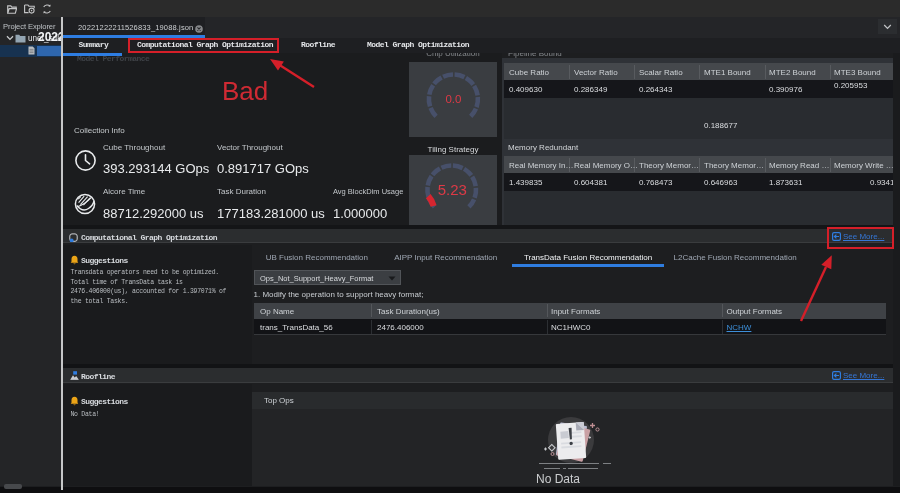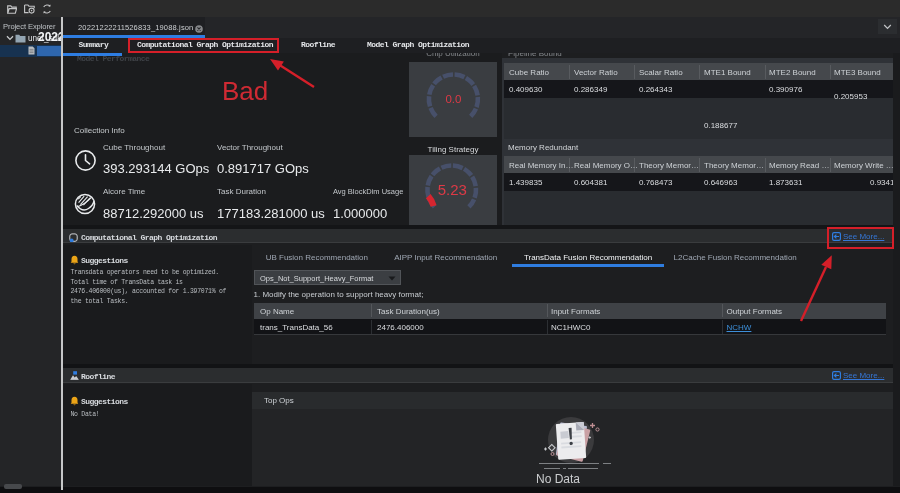--- a/index.html
+++ b/index.html
@@ -82,21 +82,21 @@
   <div class="abs thead" style="left:574px; top:68px;">Vector Ratio</div>
   <div class="abs thead" style="left:639px; top:68px;">Scalar Ratio</div>
   <div class="abs thead" style="left:704px; top:68px;">MTE1 Bound</div>
   <div class="abs thead" style="left:769px; top:68px;">MTE2 Bound</div>
   <div class="abs thead" style="left:834px; top:68px;">MTE3 Bound</div>
   <div class="abs tval" style="left:509px; top:84.5px;">0.409630</div>
   <div class="abs tval" style="left:574px; top:84.5px;">0.286349</div>
   <div class="abs tval" style="left:639px; top:84.5px;">0.264343</div>
   <div class="abs tval" style="left:704px; top:84.5px;margin-top:36px;">0.188677</div>
   <div class="abs tval" style="left:769px; top:84.5px;">0.390976</div>
-  <div class="abs tval" style="left:834px; top:92px;">0.205953</div>
+  <div class="abs tval" style="left:834px; top:81px;">0.205953</div>
 
   <div class="abs" style="left:508px; top:143px; font-size:8px; color:#d2d5d8;">Memory Redundant</div>
   <div class="abs" style="left:504px; top:156px; width:389px; height:17px; background:#45484c;"></div>
   <div class="abs" style="left:504px; top:173px; width:389px; height:18px; background:#15161a;"></div>
   <div class="abs" style="left:504px; top:191px; width:389px; height:33.5px; background:#292c30;"></div>
   <div class="abs" style="left:569px; top:157.5px; width:1px; height:14px; background:#585b5f;"></div>
     <div class="abs" style="left:634px; top:157.5px; width:1px; height:14px; background:#585b5f;"></div>
     <div class="abs" style="left:699px; top:157.5px; width:1px; height:14px; background:#585b5f;"></div>
     <div class="abs" style="left:765px; top:157.5px; width:1px; height:14px; background:#585b5f;"></div>
     <div class="abs" style="left:830px; top:157.5px; width:1px; height:14px; background:#585b5f;"></div>

